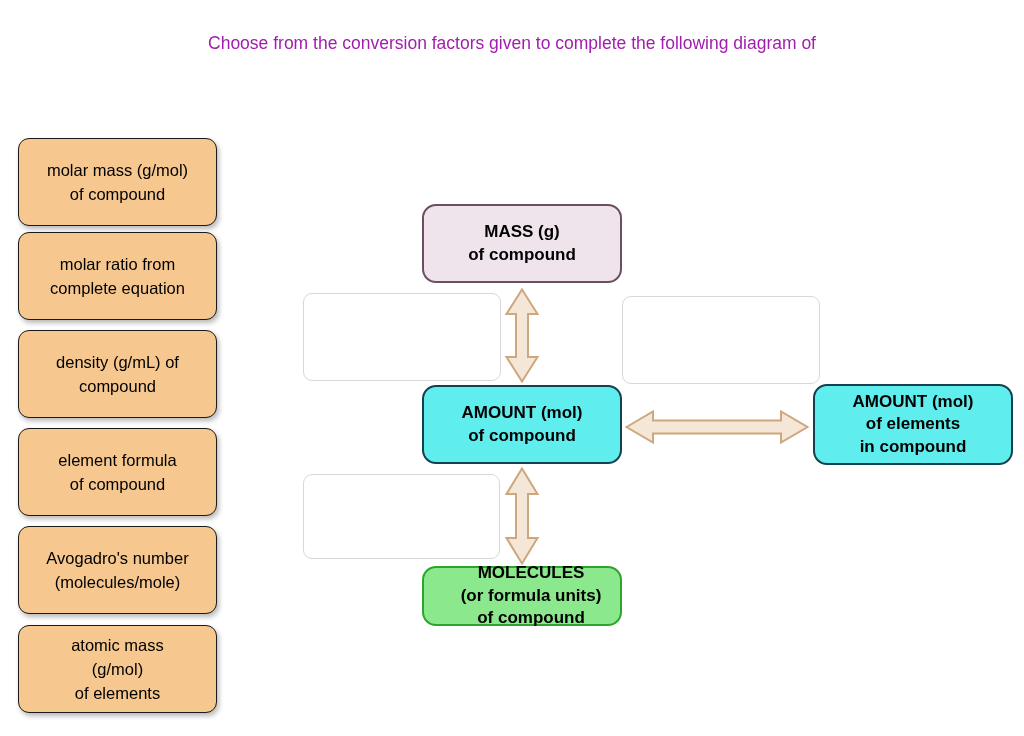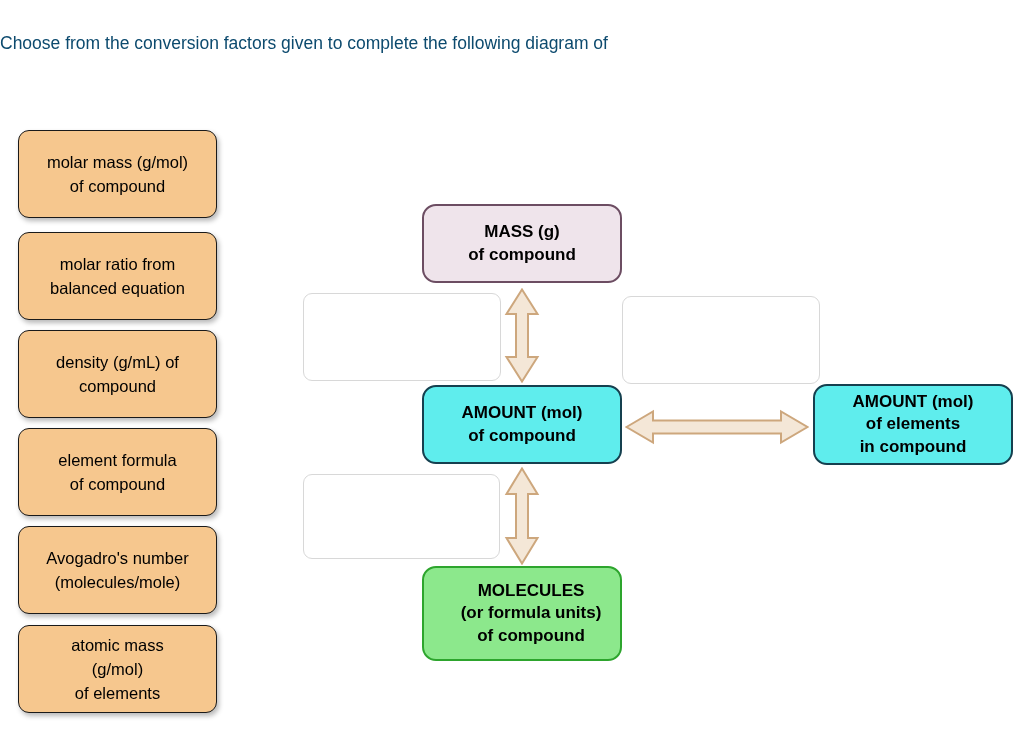--- a/index.html
+++ b/index.html
@@ -2,23 +2,24 @@
 <html><head>
 <meta charset="utf-8">
 <style>
   * { margin: 0; padding: 0; box-sizing: border-box; }
   html, body { width: 1024px; height: 736px; background: #ffffff; overflow: hidden; }
   body { font-family: "Liberation Sans", "DejaVu Sans", sans-serif; color: #000; position: relative; }
 
   .title {
     position: absolute;
     left: 0; top: 31px; width: 1024px;
+    text-align: center;
     font-size: 17.5px;
     line-height: 24px;
-    color: #0c4a6e;
+    color: #a21caf;
   }
 
   .choice {
     position: absolute;
     left: 18px;
     width: 199px;
     height: 88px;
     background: #f6c78e;
     border: 1.6px solid #1a1a1a;
     border-radius: 11px;
@@ -41,21 +42,21 @@
     text-align: center;
     font-weight: bold;
     font-size: 17px;
     line-height: 22.5px;
     white-space: pre-line;
     border-radius: 14px;
   }
   .node-mass      { left: 422px; top: 204px; width: 200px; height: 79px; background: #efe4eb; border: 2.5px solid #6c4d62; }
   .node-amount    { left: 422px; top: 385px; width: 200px; height: 79px; background: #5feded; border: 2.5px solid #15404f; }
   .node-elements  { left: 813px; top: 384px; width: 200px; height: 81px; background: #5feded; border: 2.5px solid #15404f; }
-  .node-molecules { left: 422px; top: 566px; width: 200px; height: 95px; background: #8ce88c; border: 2.5px solid #2da52d; padding-left: 18px; }
+  .node-molecules { left: 422px; top: 566px; width: 200px; height: 60px; background: #8ce88c; border: 2.5px solid #2da52d; padding-left: 18px; }
 
   .dropzone {
     position: absolute;
     background: #ffffff;
     border: 1px solid #d8d8d8;
     border-radius: 9px;
     cursor: pointer;
   }
   .dz-1 { left: 303px; top: 293px; width: 198px; height: 88px; }
   .dz-2 { left: 622px; top: 296px; width: 198px; height: 88px; }
@@ -64,24 +65,24 @@
   .arrow { position: absolute; }
   .arrow svg { display: block; }
 </style>
 </head>
 <body>
 
 <div class="title">
   <div>Choose from the conversion factors given to complete the following diagram of</div>
 </div>
 
-<div class="choice" style="top:130px">molar mass (g/mol)
+<div class="choice" style="top:138px">molar mass (g/mol)
 of compound</div>
 <div class="choice" style="top:232px">molar ratio from
-balanced equation</div>
+complete equation</div>
 <div class="choice" style="top:330px">density (g/mL) of
 compound</div>
 <div class="choice" style="top:428px">element formula
 of compound</div>
 <div class="choice" style="top:526px">Avogadro's number
 (molecules/mole)</div>
 <div class="choice" style="top:625px">atomic mass
 (g/mol)
 of elements</div>
 

